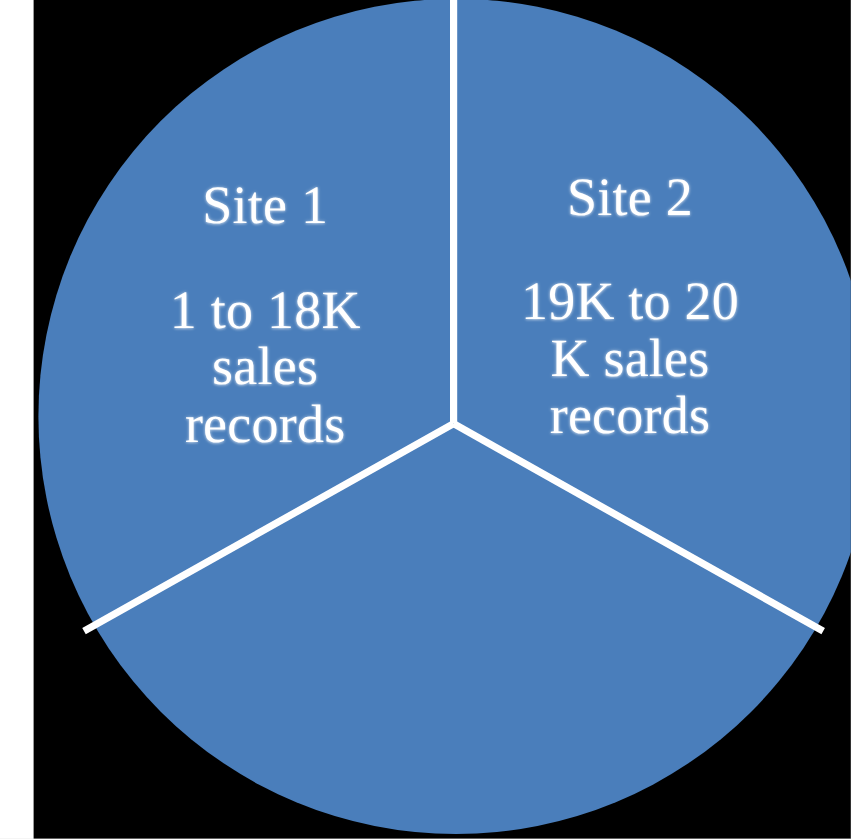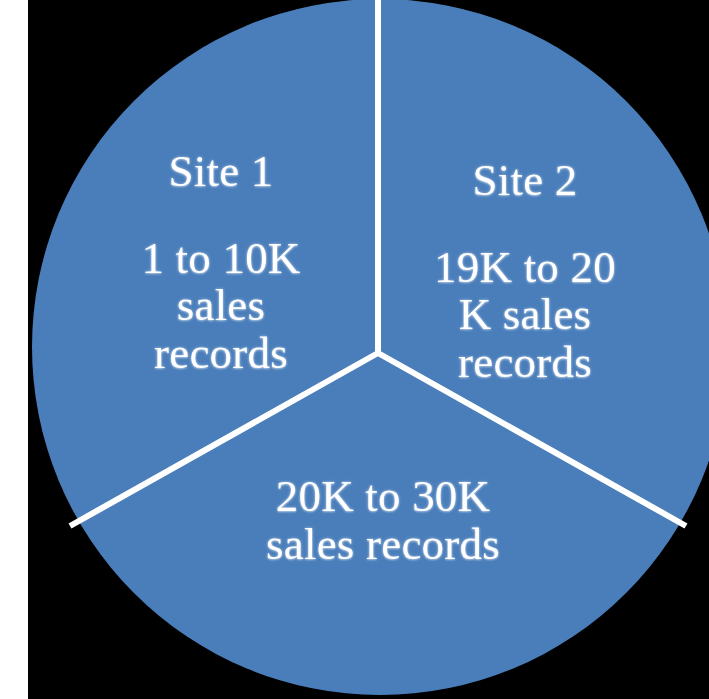--- a/index.html
+++ b/index.html
@@ -50,21 +50,21 @@
   }
   
   #label-site-1 {
     left: 62px;
     top: 131px;
     width: 262px;
   }
   
   #label-site-2 {
     left: 368px;
-    top: 140px;
+    top: 124px;
     width: 258px;
   }
   
   #label-site-3 {
     left: 185px;
     top: 456px;
     width: 340px;
   }
   #label-site-3 .slice-title { margin-bottom: 24px; }
 </style>
@@ -79,30 +79,28 @@
 
     <g stroke="#ffffff" stroke-width="6" stroke-linecap="butt">
       <line x1="350" y1="353" x2="350" y2="-2"></line>
       <line x1="350" y1="353" x2="42" y2="526"></line>
       <line x1="350" y1="353" x2="658" y2="526"></line>
     </g>
   </svg>
 
   <div class="slice-label" id="label-site-1" style="color: rgb(255, 255, 255);">
     <span class="slice-title">Site 1</span>
-    <span class="slice-desc">1 to 10K
+    <span class="slice-desc">1 to 18K
 sales
 records</span>
   </div>
 
   <div class="slice-label" id="label-site-2" style="color: rgb(255, 255, 255);">
     <span class="slice-title">Site 2</span>
     <span class="slice-desc">19K to 20
 K sales
 records</span>
   </div>
 
   <div class="slice-label" id="label-site-3" style="color: rgb(255, 255, 255);">
-    <span class="slice-desc">20K to 30K
-sales records</span>
   </div>
 
 </div>
 
 </body></html>

